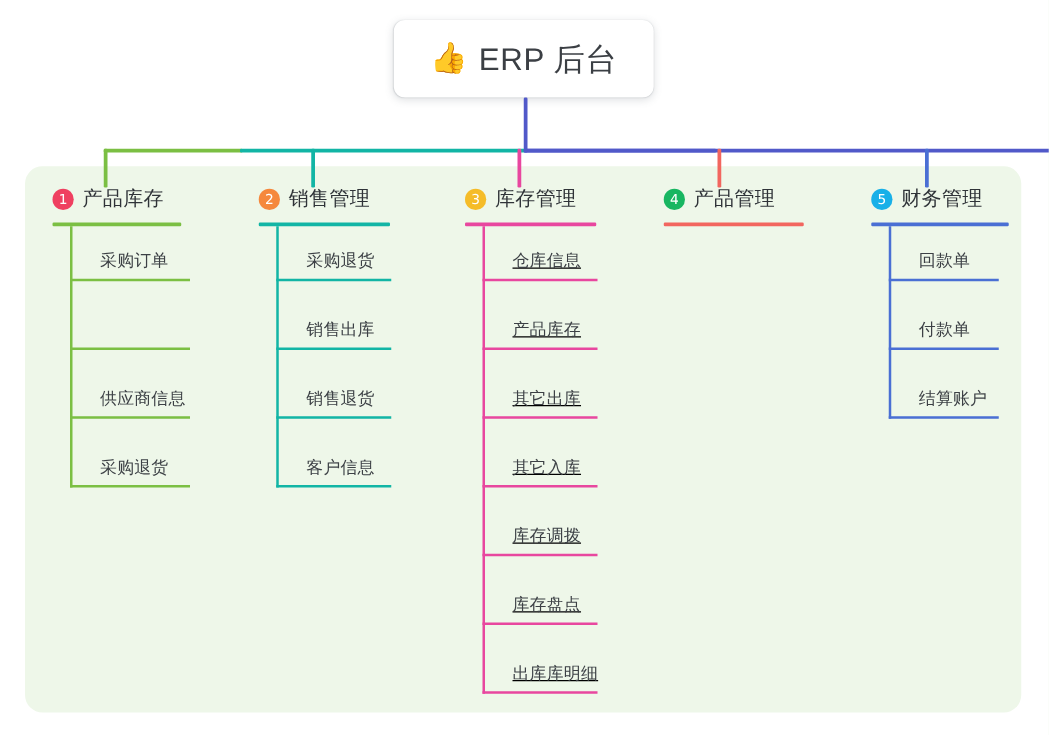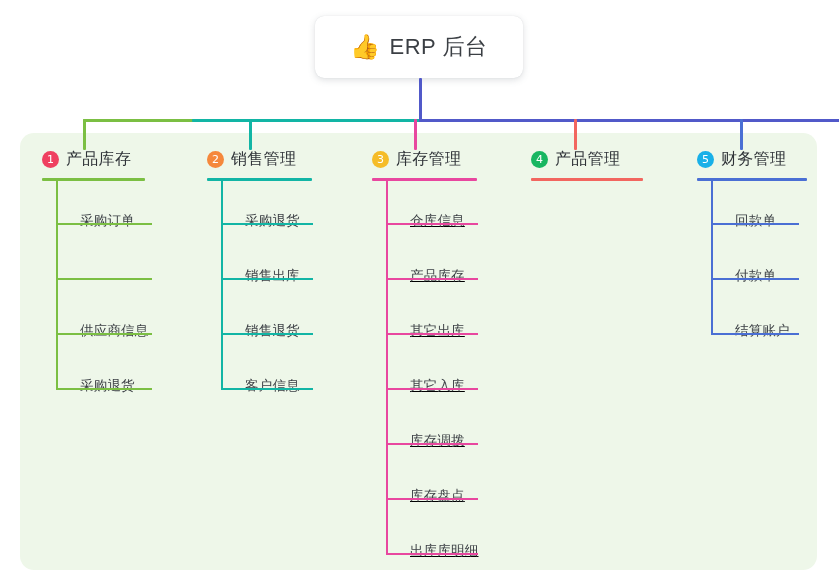--- a/index.html
+++ b/index.html
@@ -15,21 +15,21 @@
   .root-card{
     position:absolute;left:315px;top:16px;width:208px;height:62px;
     background:#ffffff;border-radius:9px;
     box-shadow:0 2px 7px rgba(90,100,110,.20), 0 0 1px rgba(90,100,110,.22);
     display:flex;align-items:center;justify-content:center;
     box-sizing:border-box;
   }
   .root-inner{display:flex;align-items:center;gap:9px;}
   .root-emoji{font-size:24px;line-height:1;display:block;}
   .root-title{
-    font-size:22px;color:#3b3f44;letter-spacing:.5px;white-space:nowrap;
+    font-size:25px;color:#3b3f44;letter-spacing:.5px;white-space:nowrap;
   }
 
   
   .panel{
     position:absolute;left:20px;top:133px;width:797px;height:437px;
     background:#eef7e9;border-radius:14px;
   }
 
   
   .h{position:absolute;height:3px;border-radius:1px;}
@@ -51,21 +51,21 @@
 
   
   .leaves{position:relative;margin-top:0;}
   .spine{position:absolute;left:0;top:0;width:2px;}
   .leaf{
     position:relative;height:55px;box-sizing:border-box;
     display:flex;align-items:flex-start;
   }
   .leaf-text{
     font-size:13.5px;color:#3c4045;white-space:nowrap;
-    padding-left:24px;padding-top:31px;letter-spacing:.2px;
+    padding-left:24px;padding-top:19px;letter-spacing:.2px;
   }
   .leaf-rule{
     position:absolute;left:0;bottom:11px;height:2px;
   }
 </style>
 </head>
 <body>
 
 <div id="stage">
 

